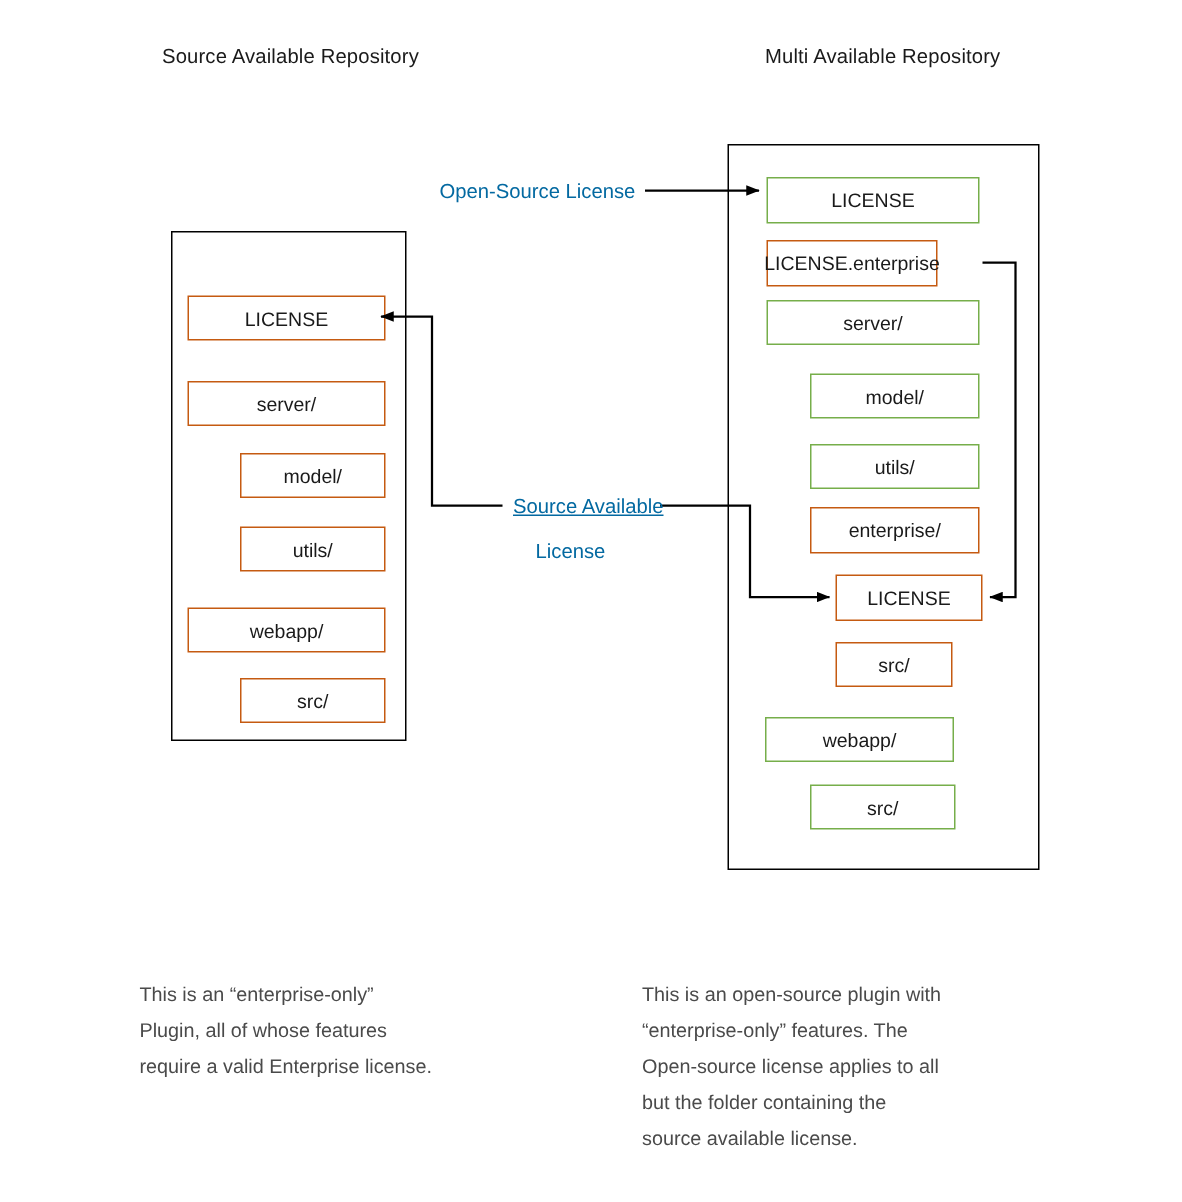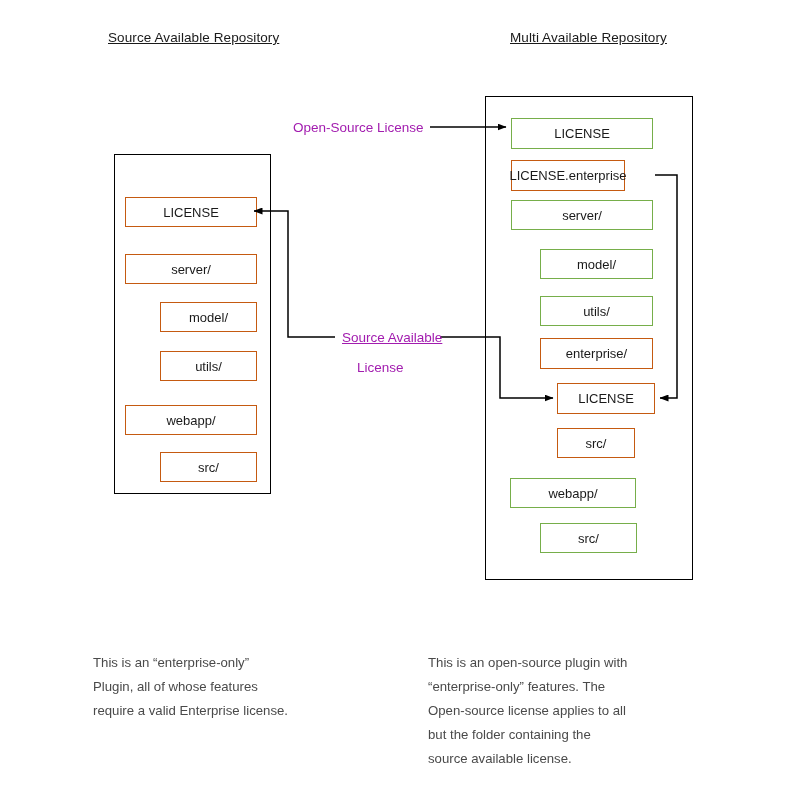--- a/index.html
+++ b/index.html
@@ -18,21 +18,20 @@
     height: 801px;
     background: #ffffff;
     overflow: hidden;
   }
   .repo-title {
     position: absolute;
     font-size: 13.5px;
     color: #1a1a1a;
     white-space: nowrap;
     letter-spacing: 0.1px;
-    text-decoration: underline;
   }
   .repo-outer {
     position: absolute;
     border: 1.6px solid #000000;
     background: #ffffff;
     box-sizing: border-box;
   }
   .item-box {
     position: absolute;
     box-sizing: border-box;
@@ -44,21 +43,21 @@
     font-size: 13px;
     color: #1a1a1a;
     white-space: nowrap;
   }
   .item-box.green {
     border-color: #76ae4a;
   }
   .conn-label {
     position: absolute;
     font-size: 13.5px;
-    color: #a21caf;
+    color: #0369a1;
     white-space: nowrap;
   }
   .caption {
     position: absolute;
     font-family: Liberation Sans, sans-serif;
     font-size: 13.2px;
     line-height: 24px;
     color: #4a4a4a;
     white-space: pre;
   }

